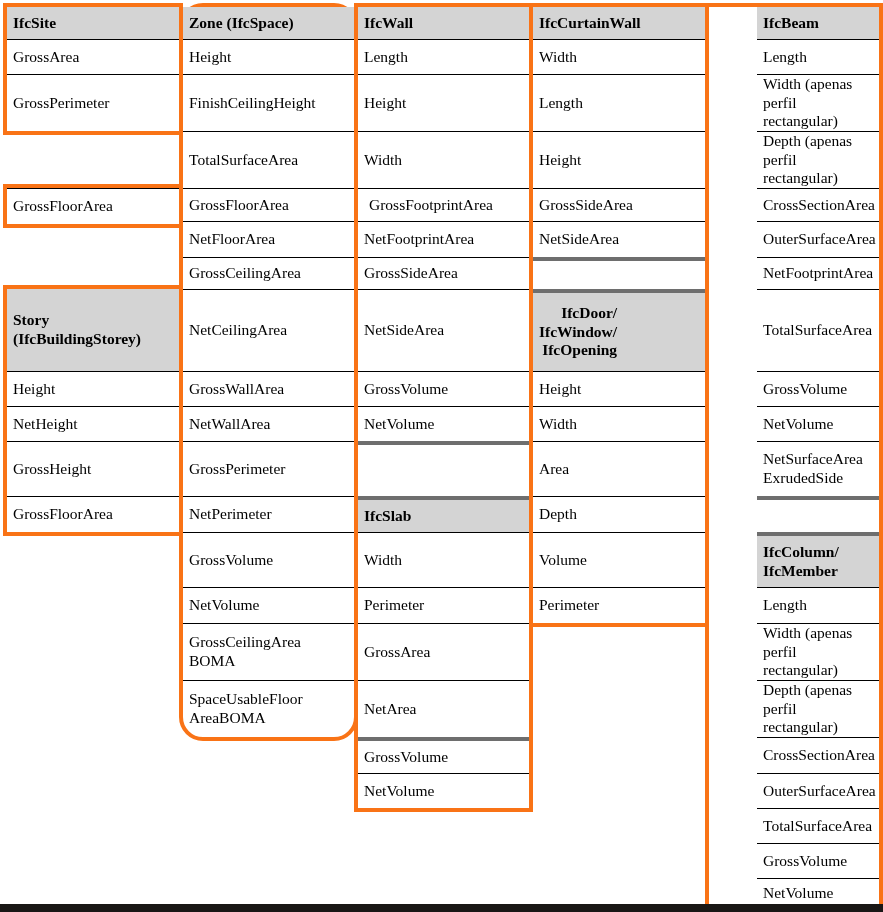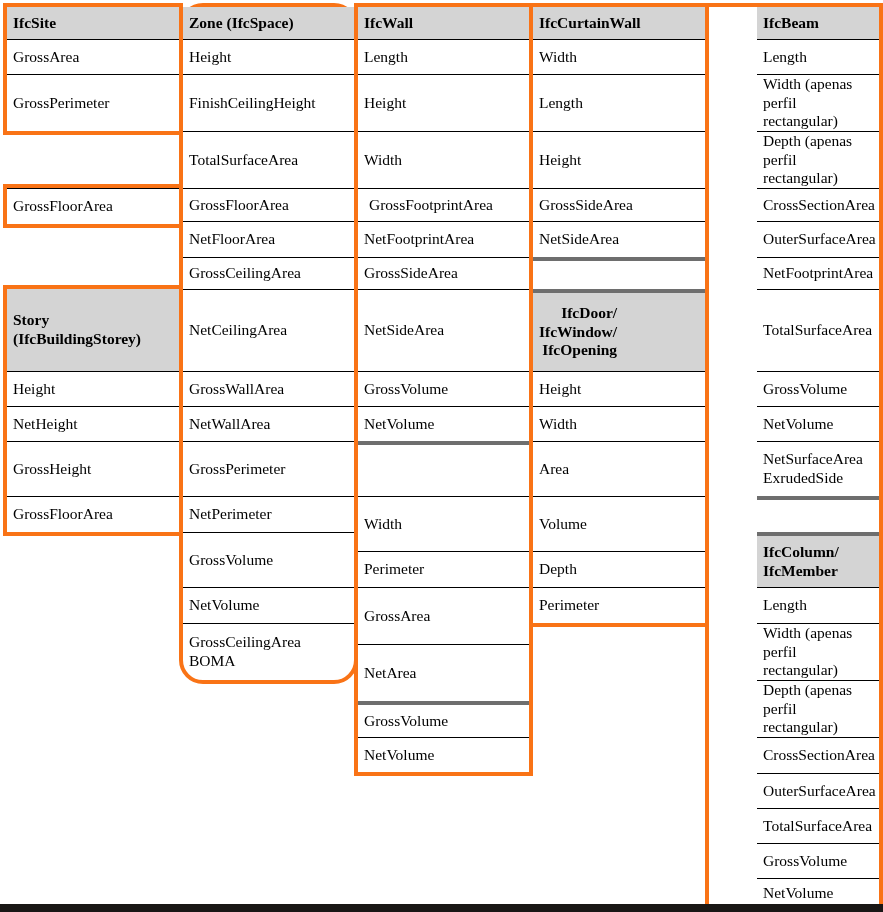--- a/index.html
+++ b/index.html
@@ -77,35 +77,38 @@
           <div class="cell item" style="height: 32px;">GrossCeilingArea</div>
           <div class="cell item" style="height: 82px;">NetCeilingArea</div>
           <div class="cell item" style="height: 35px;">GrossWallArea</div>
           <div class="cell item" style="height: 35px;">NetWallArea</div>
           <div class="cell item" style="height: 55px;">GrossPerimeter</div>
           <div class="cell item" style="height: 36px;">NetPerimeter</div>
           <div class="cell item" style="height: 55px;">GrossVolume</div>
           <div class="cell item" style="height: 36px;">NetVolume</div>
           <div class="cell item" style="height: 57px;">GrossCeilingArea
 BOMA</div>
+          <div class="cell item" style="height: 57px;">SpaceUsableFloor
+AreaBOMA</div>
         </div>
       </div>
       <div class="column" style="left: 354px; width: 179px;">
         <div class="group-box" style="top: 3px;">
           <div class="cell header first" style="height: 32px;">IfcWall</div>
           <div class="cell item" style="height: 35px;">Length</div>
           <div class="cell item" style="height: 57px;">Height</div>
           <div class="cell item" style="height: 57px;">Width</div>
           <div class="cell item" style="height: 33px; padding-left: 11px;">GrossFootprintArea</div>
           <div class="cell item" style="height: 36px;">NetFootprintArea</div>
           <div class="cell item" style="height: 32px;">GrossSideArea</div>
           <div class="cell item" style="height: 82px;">NetSideArea</div>
           <div class="cell item" style="height: 35px;">GrossVolume</div>
           <div class="cell item" style="height: 35px;">NetVolume</div>
           <div class="cell gap thick" style="height: 55px;"></div>
+          <div class="cell header thick" style="height: 36px;">IfcSlab</div>
           <div class="cell item" style="height: 55px;">Width</div>
           <div class="cell item" style="height: 36px;">Perimeter</div>
           <div class="cell item" style="height: 57px;">GrossArea</div>
           <div class="cell item" style="height: 57px;">NetArea</div>
           <div class="cell item thick" style="height: 36px;">GrossVolume</div>
           <div class="cell item" style="height: 35px;">NetVolume</div>
         </div>
       </div>
       <div class="column" style="left: 529px; width: 180px;">
         <div class="group-box" style="top: 3px; text-align: right;">
@@ -115,22 +118,22 @@
           <div class="cell item" style="height: 57px;">Height</div>
           <div class="cell item" style="height: 33px;">GrossSideArea</div>
           <div class="cell item" style="height: 36px;">NetSideArea</div>
           <div class="cell gap thick" style="height: 32px;"></div>
           <div class="cell header thick" style="height: 82px;">IfcDoor/
 IfcWindow/
 IfcOpening</div>
           <div class="cell item" style="height: 35px;">Height</div>
           <div class="cell item" style="height: 35px;">Width</div>
           <div class="cell item" style="height: 55px;">Area</div>
+          <div class="cell item" style="height: 36px;">Depth</div>
           <div class="cell item" style="height: 55px;">Volume</div>
-          <div class="cell item" style="height: 36px;">Depth</div>
           <div class="cell item" style="height: 36px;">Perimeter</div>
         </div>
       </div>
       <div class="column" style="left: 705px; width: 178px;">
         <div class="group-box" style="top: 3px; padding-left: 48px;">
           <div class="cell header first" style="height: 32px;">IfcBeam</div>
           <div class="cell item" style="height: 35px;">Length</div>
           <div class="cell item" style="height: 57px;">Width (apenas perfil
 rectangular)</div>
           <div class="cell item" style="height: 57px;">Depth (apenas perfil

